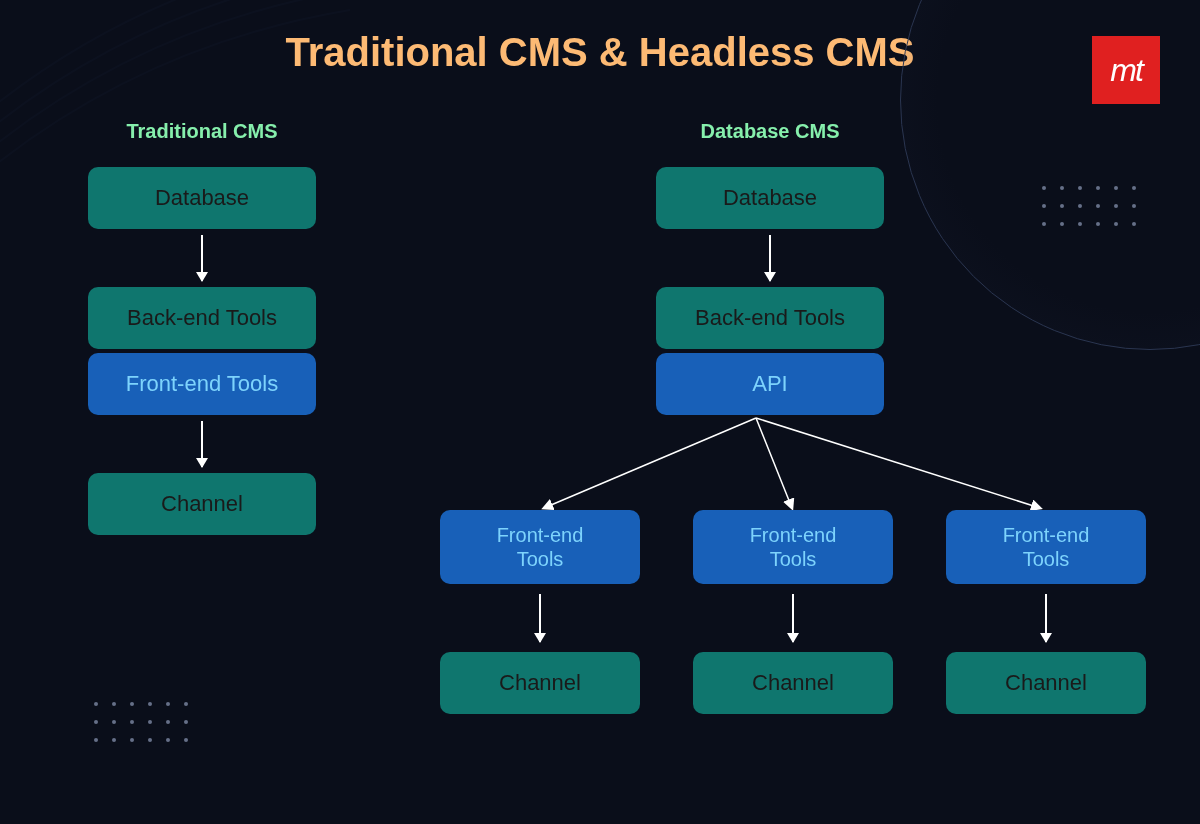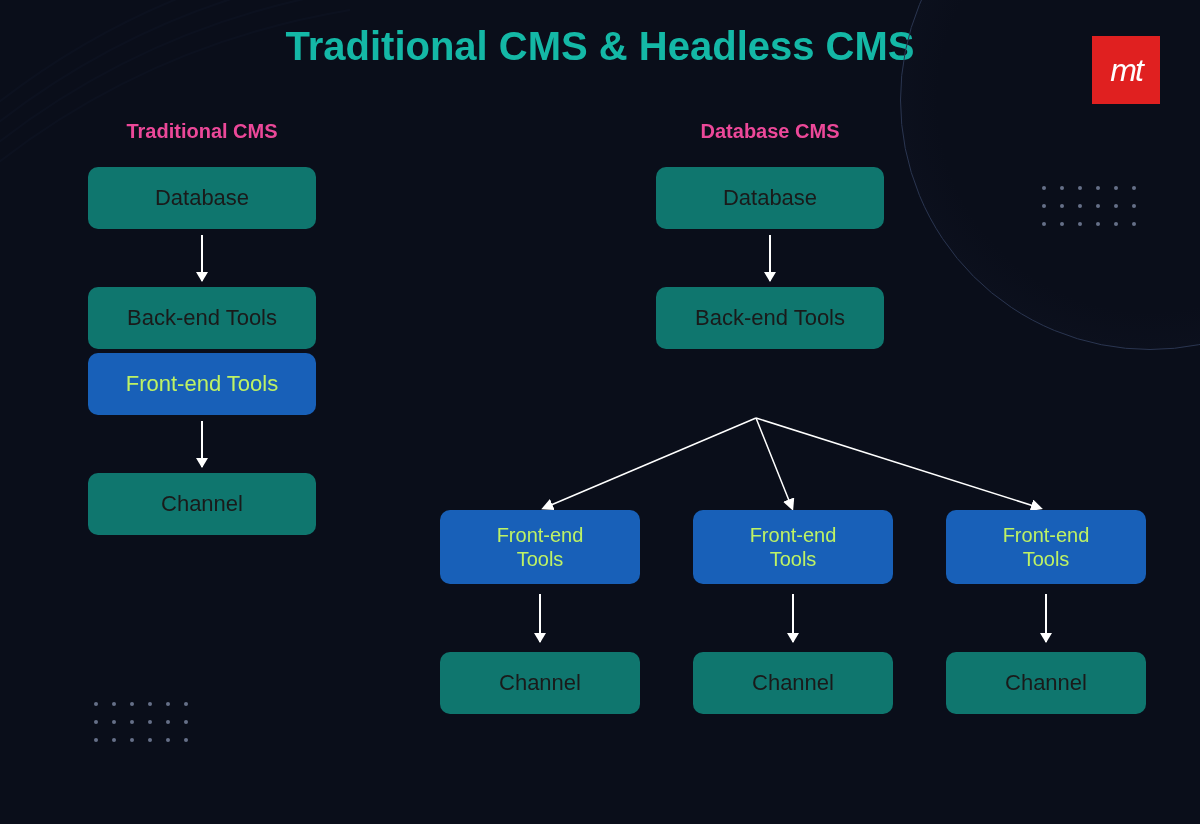--- a/index.html
+++ b/index.html
@@ -24,25 +24,25 @@
       position: absolute;
       top: -150px;
       right: -200px;
       width: 500px;
       height: 500px;
       border-radius: 50%;
       border: 1px solid #2a3550;
       background: radial-gradient(circle, transparent 60%, rgba(40,50,80,0.2));
     }
     .title {
-      color: #14b8a6;
+      color: #fdba74;
       font-size: 40px;
       font-weight: 700;
       text-align: center;
-      padding-top: 24px;
+      padding-top: 30px;
     }
     
     .logo {
       position: absolute;
       top: 36px;
       right: 40px;
       width: 68px;
       height: 68px;
       background: #e02020;
       display: flex;
@@ -79,21 +79,21 @@
       text-align: center;
     }
     .col-head {
       position: absolute;
       top: 120px;
       left: 640px;
       width: 260px;
       text-align: center;
     }
     .col-title {
-      color: #ec4899;
+      color: #86efac;
       font-size: 20px;
       font-weight: 600;
       margin-bottom: 24px;
     }
     
     .box {
       width: 228px;
       height: 62px;
       border-radius: 10px;
       display: flex;
@@ -107,21 +107,21 @@
       height: 74px;
       border-radius: 10px;
       display: flex;
       align-items: center;
       justify-content: center;
       font-size: 20px;
       text-align: center;
       line-height: 1.2;
     }
     .orange { background: #0f766e; color: #1a1a1a; }
-    .blue   { background: #1860b8; color: #bef264; }
+    .blue   { background: #1860b8; color: #7dd3fc; }
     
     .arrow {
       width: 2px;
       height: 46px;
       background: #ffffff;
       margin: 6px auto;
       position: relative;
     }
     .arrow::after {
       content: '';
@@ -227,20 +227,21 @@
   <div class="box blue gap-zero" style="margin-top:4px">Front-end Tools</div>
   <div class="arrow"></div>
   <div class="box orange">Channel</div>
 </div>
 
 <div class="col-head">
   <div class="col-title">Database CMS</div>
   <div class="box orange">Database</div>
   <div class="arrow"></div>
   <div class="box orange">Back-end Tools</div>
+  <div class="box blue gap-zero" style="margin-top:4px">API</div>
 </div>
 
 <svg class="fan-svg" viewBox="0 0 700 100">
   <defs>
     <marker id="ah" markerWidth="8" markerHeight="8" refX="6" refY="4" orient="auto">
       <path d="M0,0 L8,4 L0,8 Z" fill="#ffffff"></path>
     </marker>
   </defs>
   <line x1="316" y1="2" x2="104" y2="92" stroke="#ffffff" stroke-width="1.5" marker-end="url(#ah)"></line>
   <line x1="316" y1="2" x2="352" y2="92" stroke="#ffffff" stroke-width="1.5" marker-end="url(#ah)"></line>

